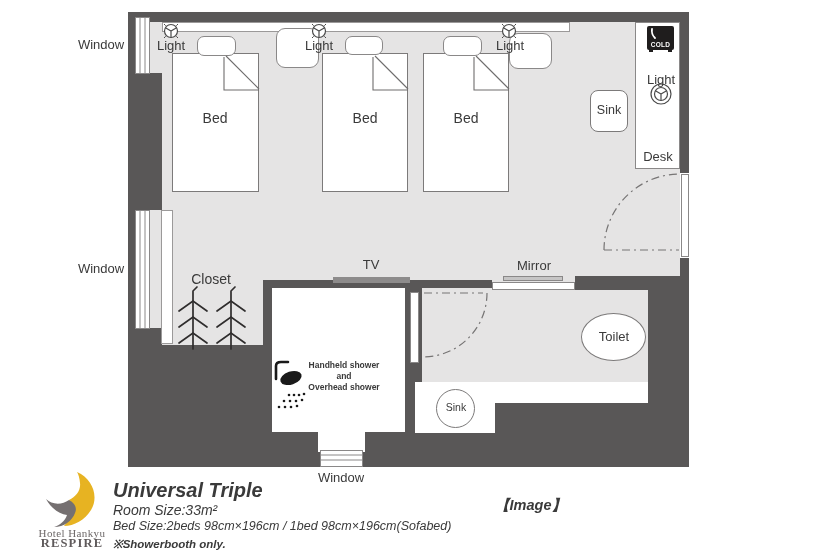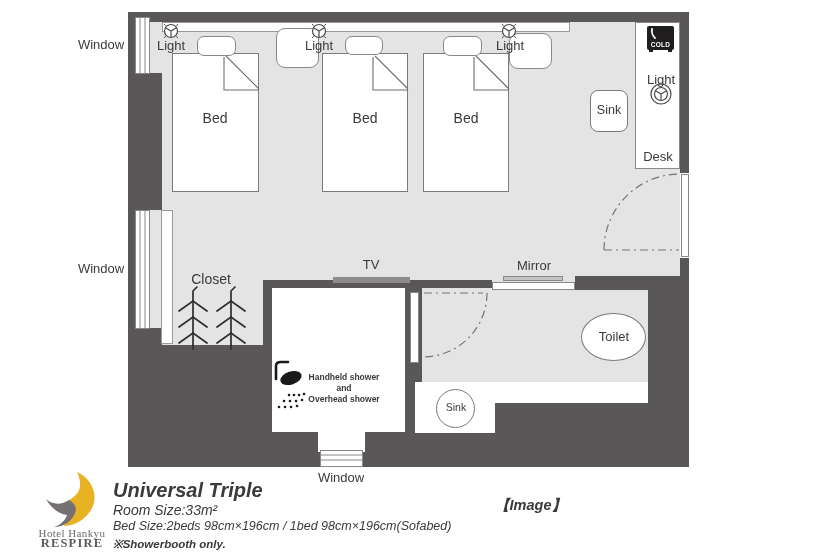--- a/index.html
+++ b/index.html
@@ -9,21 +9,21 @@
   .r{position:absolute;}
   .wall{position:absolute;background:#595757;}
   .floor{position:absolute;background:#e5e4e4;}
   .wht{position:absolute;background:#fff;border:1px solid #8a8888;}
   .plain{position:absolute;background:#fff;}
   .lbl{position:absolute;transform:translateX(-50%);font-size:13px;font-weight:500;
        color:#3a3a3a;white-space:nowrap;line-height:1.1;}
   .lbl.s14{font-size:14px;}
   .lbl.s12{font-size:12.5px;}
   .lbl.s11{font-size:10.5px;text-align:center;}
-  .lbl.s9{font-size:8.5px;font-weight:600;margin-top:12px;}
+  .lbl.s9{font-size:8.5px;font-weight:600;}
   svg.overlay{position:absolute;left:0;top:0;pointer-events:none;}
   .fridge{position:absolute;left:647px;top:26px;width:27px;height:24px;background:#1f1d1d;border-radius:2px;}
   .fridge .coldtxt{position:absolute;left:0;right:0;bottom:2px;text-align:center;
                    font-size:6.5px;font-weight:700;color:#fff;letter-spacing:.3px;}
   .foot{position:absolute;color:#3a3a3a;white-space:nowrap;font-style:italic;}
   .title{left:113px;top:479px;font-size:20px;font-weight:700;}
   .line1{left:113px;top:502px;font-size:14px;}
   .line2{left:113px;top:519px;font-size:12.5px;}
   .line3{left:113px;top:536px;font-size:11.5px;font-weight:600;}
   .imgtag{right:123px;top:483px;font-size:14.5px;font-weight:600;margin-top:13px;}

